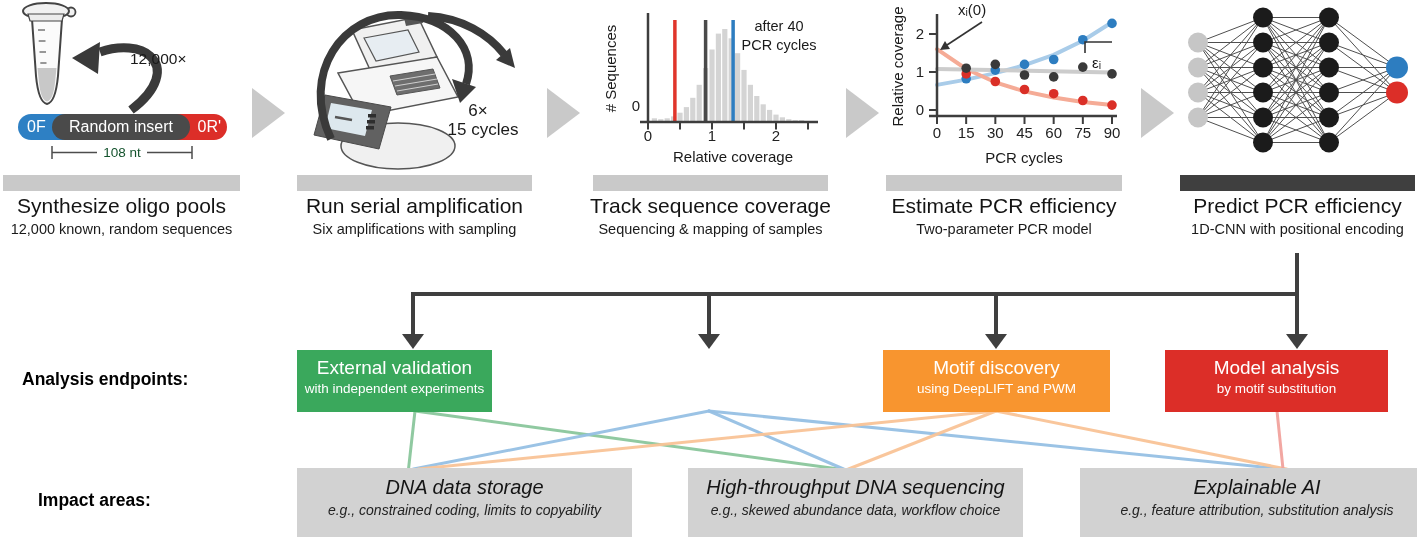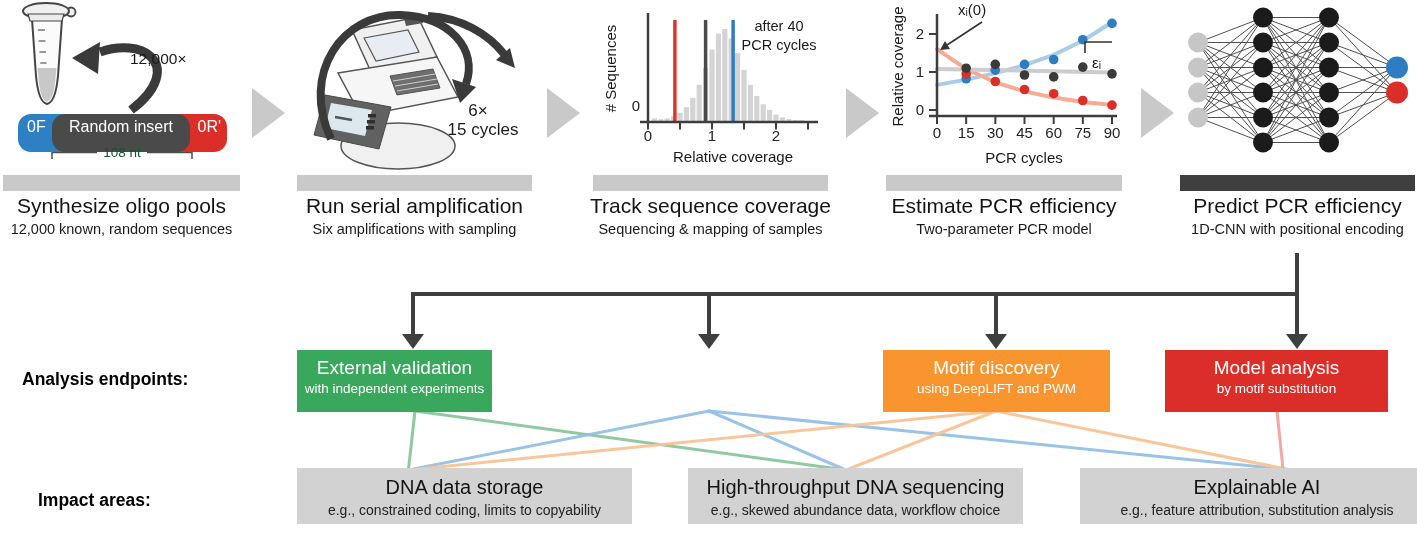--- a/index.html
+++ b/index.html
@@ -11,25 +11,25 @@
   .bar.dark{background:#3f3f3f;}
   .t{position:absolute;top:194px;font-size:21px;color:#141414;text-align:center;white-space:nowrap;}
   .st{position:absolute;top:221px;font-size:14.5px;color:#1a1a1a;text-align:center;white-space:nowrap;}
   .note{position:absolute;font-size:15px;color:#1a1a1a;white-space:nowrap;}
   .ctr{text-align:center;}
   .rot{transform:rotate(-90deg);}
   .lab{position:absolute;font-weight:bold;font-size:17.5px;color:#000;white-space:nowrap;}
   .ep{position:absolute;top:350px;height:62px;color:#fff;text-align:center;}
   .ep .bt{font-size:19px;margin-top:7px;}
   .ep .bs{font-size:13.5px;margin-top:2px;}
-  .ia{position:absolute;top:468px;height:56px;background:#d2d2d2;text-align:center;}
+  .ia{position:absolute;top:468px;height:69px;background:#d2d2d2;text-align:center;font-style:italic;}
   .ia .bt{font-size:20px;margin-top:8px;color:#141414;}
   .ia .bs{font-size:14px;margin-top:3px;color:#222;}
   .pbar{position:absolute;left:18px;top:114px;width:209px;height:26px;}
-  .pbar .seg{position:absolute;top:0;height:38px;line-height:26px;color:#fff;font-size:16px;box-sizing:border-box;}
+  .pbar .seg{position:absolute;top:0;height:26px;line-height:26px;color:#fff;font-size:16px;box-sizing:border-box;}
   .pb-blue{left:0;width:50px;background:#2e80c4;border-radius:13px 0 0 13px;padding-left:9px;}
   .pb-red{right:0;width:52px;background:#dc2e28;border-radius:0 13px 13px 0;text-align:right;padding-right:6px;}
   .pb-dark{left:34px;width:138px;background:#4a4a4a;border-radius:13px;text-align:center;font-size:16.5px;}
   .m108{position:absolute;left:85px;top:145px;width:74px;text-align:center;font-size:13.5px;color:#14532d;white-space:nowrap;}
 </style>
 </head>
 <body>
 
 <div class="canvas">
 

